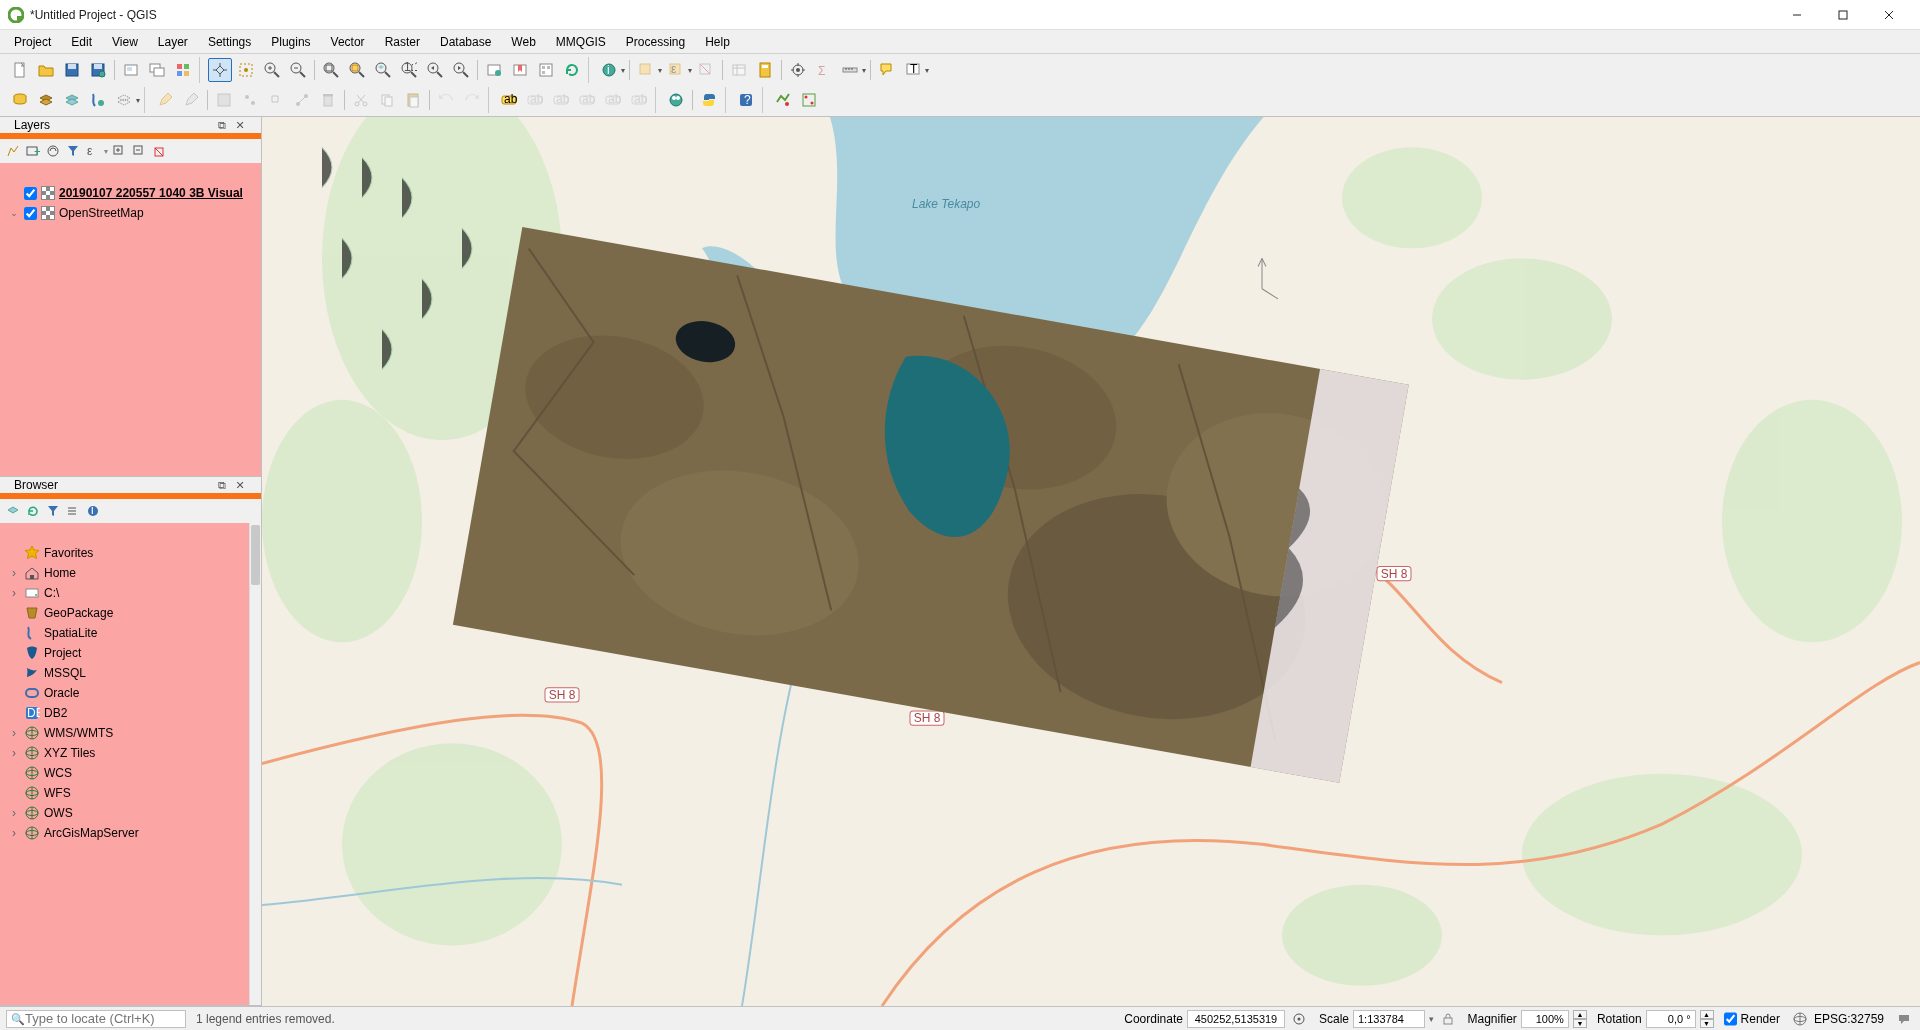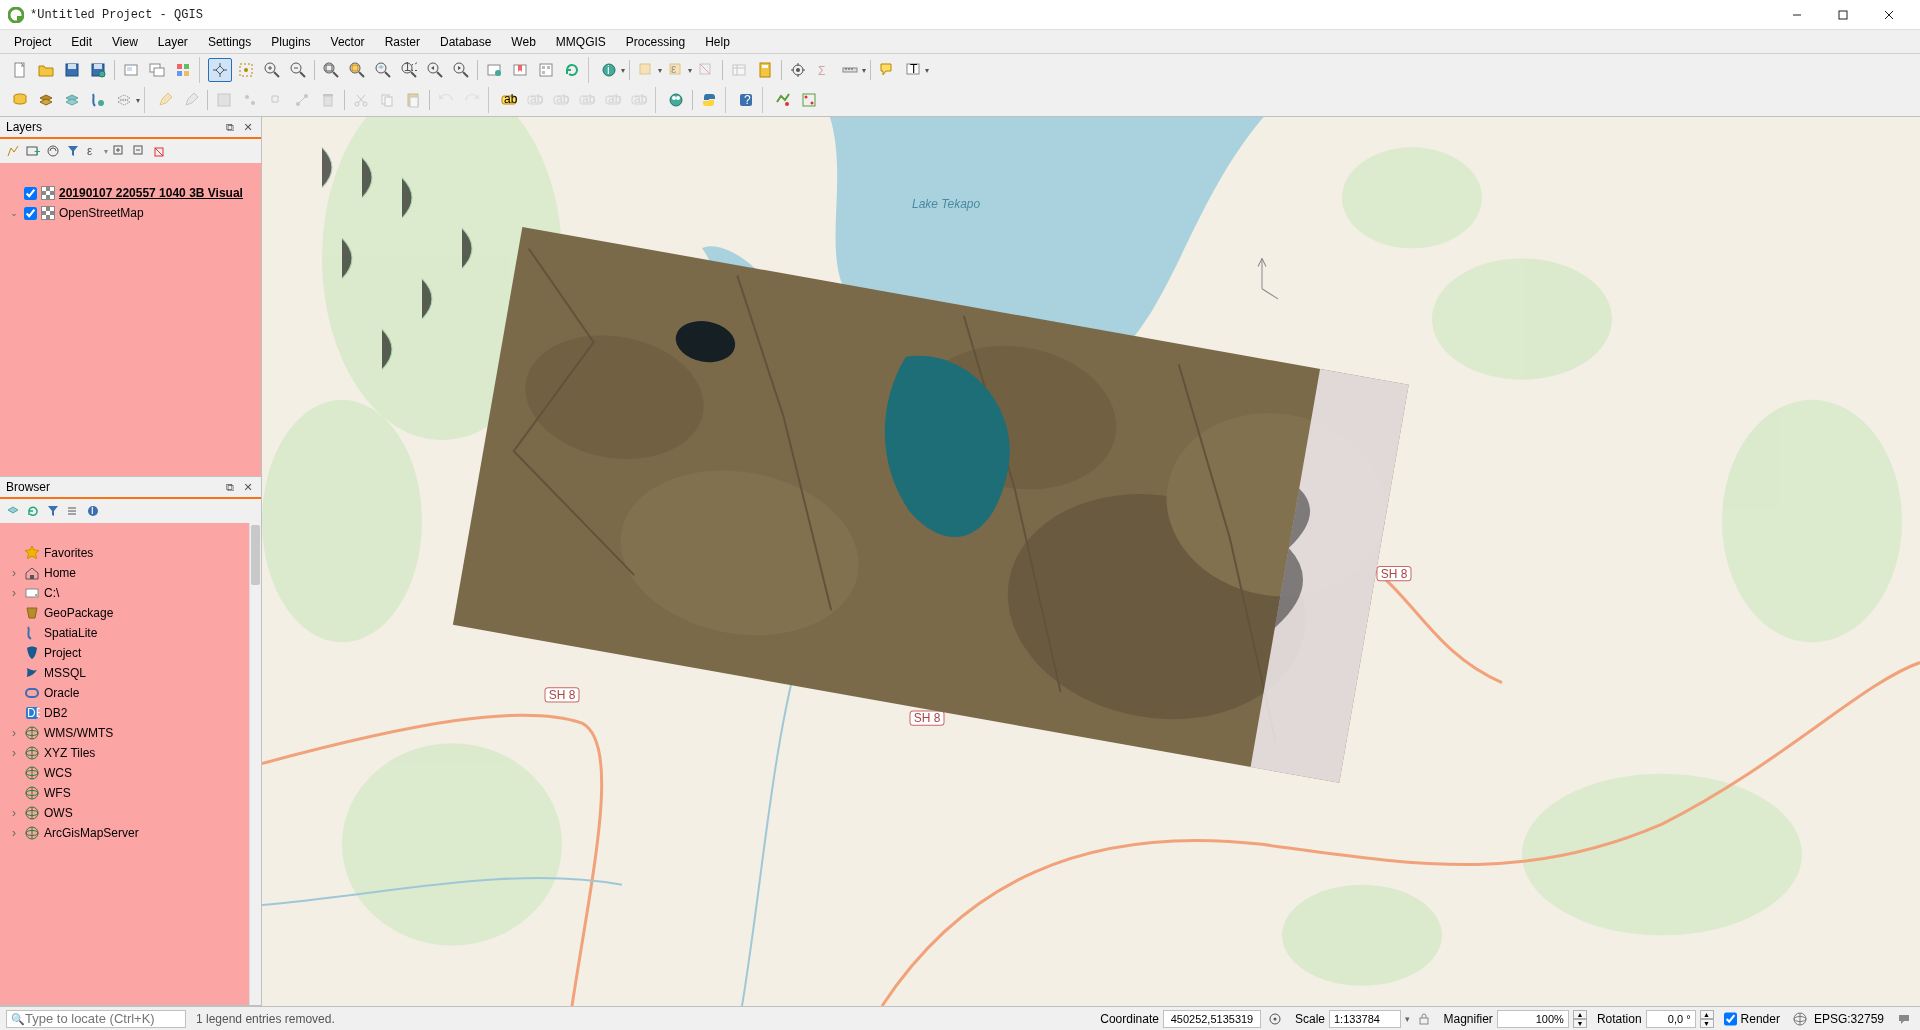--- a/index.html
+++ b/index.html
@@ -1,21 +1,21 @@
 <!DOCTYPE html>
 <html><head>
 <meta charset="utf-8">
 <style>
 * { margin:0; padding:0; box-sizing:border-box; font-family:"Segoe UI",Tahoma,sans-serif; font-size:12px; }
 body { background:#f0f0f0; width:1920px; height:1030px; overflow:hidden; display:flex; flex-direction:column; }
 
 
 .titlebar { height:30px; background:#fff; display:flex; align-items:center; padding:0 8px; border-bottom:1px solid #e0e0e0; }
 .titlebar .logo { width:16px; height:16px; margin-right:6px; }
-.titlebar .title { flex:1; color:#222;font-family:Liberation Mono, monospace; }
+.titlebar .title { flex:1; color:#222; }
 .titlebar .winbtn { width:46px; height:30px; display:flex; align-items:center; justify-content:center; cursor:pointer; }
 
 
 .menubar { height:24px; background:#f0f0f0; display:flex; align-items:center; padding:0 4px; border-bottom:1px solid #d0d0d0; }
 .menubar .menu-item { padding:3px 10px; cursor:pointer; }
 
 
 .toolbars { background:#f0f0f0; display:flex; flex-wrap:wrap; padding:2px 4px; border-bottom:1px solid #c0c0c0; gap:2px; }
 .toolbar-row { display:flex; width:100%; gap:4px; align-items:center; height:28px; }
 .tool-group { display:flex; align-items:center; gap:2px; padding:0 4px; border-right:1px solid #c8c8c8; height:26px; }
@@ -24,21 +24,21 @@
 .tool-btn svg { width:16px; height:16px; }
 .tool-btn.disabled { opacity:0.4; cursor:default; }
 .tool-btn.active { border-color:#2a6fb5; background:#cfe4f7; }
 .tool-sep { width:1px; height:20px; background:#c0c0c0; margin:0 2px; }
 .dropdown-arrow { font-size:8px; color:#555; margin-left:-2px; }
 
 
 .main { flex:1; display:flex; overflow:hidden; }
 .sidebar { width:262px; display:flex; flex-direction:column; background:#f0f0f0; border-right:1px solid #c0c0c0; }
 .panel { display:flex; flex-direction:column; border-bottom:1px solid #c0c0c0; }
-.panel-header { height:22px; display:flex; align-items:center; padding:0 4px; background:#f0f0f0; border-bottom:2px solid #f97316; }
+.panel-header { height:22px; display:flex; align-items:center; padding:0 12px; background:#f0f0f0; border-bottom:6px solid #f97316; }
 .panel-header .title { flex:1; padding-left:2px; }
 .panel-header .btn { width:18px; height:18px; display:flex; align-items:center; justify-content:center; cursor:pointer; font-size:11px; color:#555; }
 .panel-toolbar { height:24px; display:flex; align-items:center; gap:2px; padding:0 4px; }
 .panel-toolbar .tbtn { width:18px; height:18px; display:flex; align-items:center; justify-content:center; cursor:pointer; }
 .panel-body { flex:1; background:#fca5a5; overflow:auto; padding:20px 4px; }
 .panel.layers { height:360px; }
 .panel.browser { flex:1; }
 
 .layer-row { display:flex; align-items:center; height:20px; gap:4px; padding-left:4px; }
 .layer-row .exp { width:12px; text-align:center; color:#666; cursor:pointer; }
@@ -903,21 +903,21 @@
     <span style="font-size:9px;color:#666;cursor:pointer">▾</span>
     <div class="icon-btn">
         <svg width="12" height="12">
           <rect x="2" y="5" width="8" height="6" fill="none" stroke="#888"></rect>
           <path d="M4 5V3a2 2 0 0 1 4 0v2" fill="none" stroke="#888"></path>
         </svg>
       </div>
   </div>
   <div class="field">
     <span>Magnifier</span>
-    <input style="width: 72px; text-align: right;" value="100%">
+    <input style="width: 48px; text-align: right;" value="100%">
     <div class="spin">
         <div class="s">▲</div>
         <div class="s">▼</div>
       </div>
   </div>
   <div class="field">
     <span>Rotation</span>
     <input style="width: 50px; text-align: right;" value="0,0 °">
     <div class="spin">
         <div class="s">▲</div>

